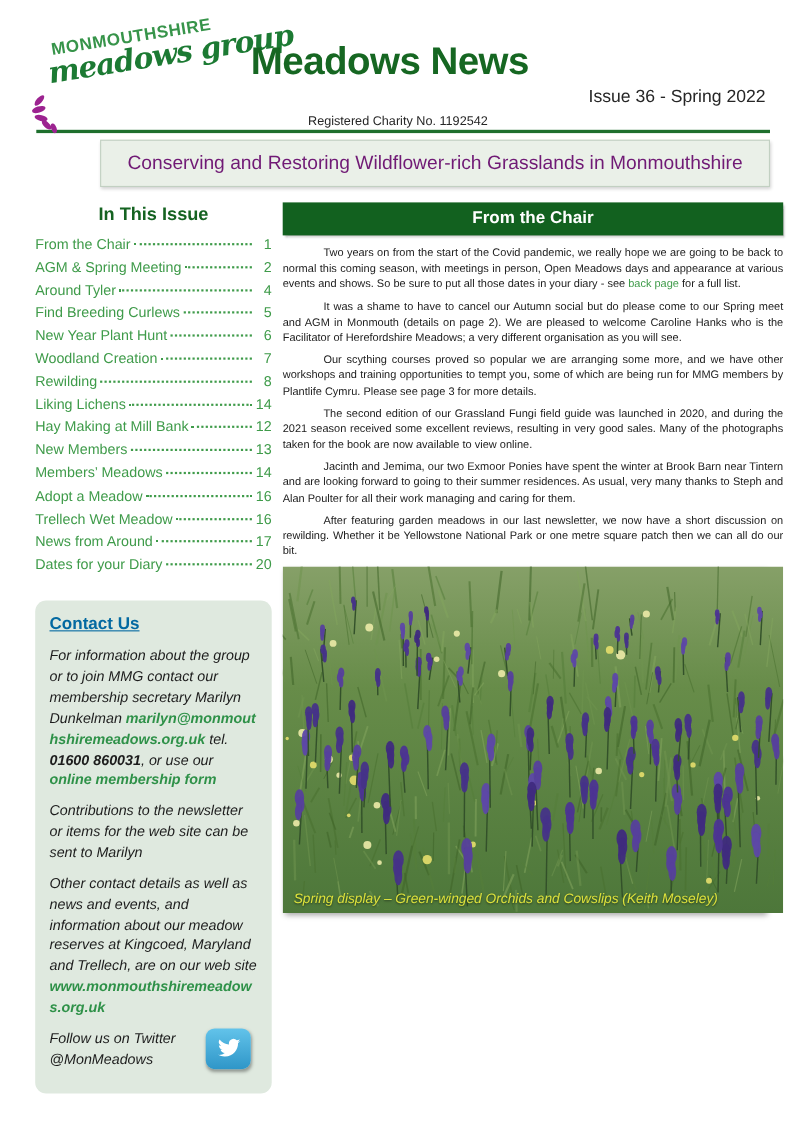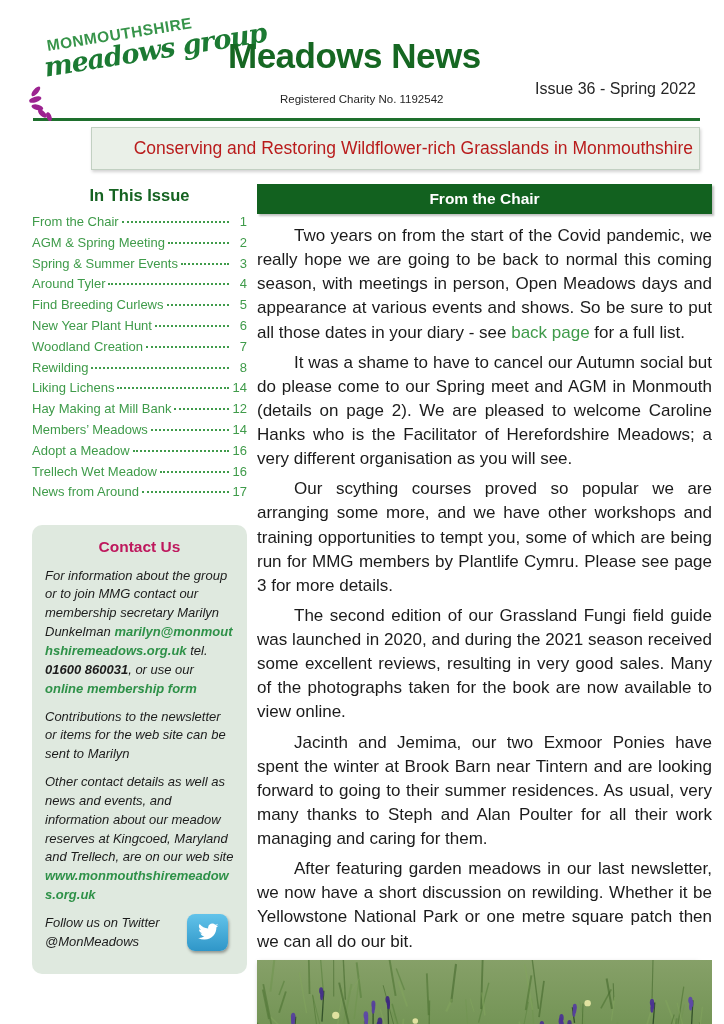--- a/index.html
+++ b/index.html
@@ -10,68 +10,68 @@
   }
 
   
   .masthead { position:relative; height:118px; }
   .logo { position:absolute; left:30px; top:24px; width:205px; height:96px; transform:rotate(-9deg); }
   .logo-l1 { margin-left:22px; font-size:15.5px; font-weight:700; letter-spacing:.5px; color:#37944a; white-space:nowrap; }
   .logo-l2 { margin-left:16px; margin-top:-4px; font-size:27px; font-weight:700; font-style:italic;
              font-family:"DejaVu Serif", serif; color:#1c7a33; white-space:nowrap; letter-spacing:-1px; }
   .logo-burst { position:absolute; left:-4px; top:44px; }
   .news-title { position:absolute; left:228px; top:36px; font-size:35px; font-weight:700; color:#166722; letter-spacing:-.5px; }
-  .charity { position:absolute; left:280px; top:93px; font-size:11.5px; color:#262626; }
+  .charity { position:absolute; left:280px; top:105px; font-size:11.5px; color:#262626; }
   .issue { position:absolute; right:28px; top:80px; font-size:16px; color:#262626; }
 
   .rule { margin:0 24px 0 33px; height:3px; background:#1e6f2d; }
 
   .banner {
     margin:6px 24px 0 91px; background:#eaf0e8; border:1px solid #c2d0c2;
-    box-shadow:1px 2px 3px rgba(0,0,0,.18); padding:10px 6px; text-align:right;
-    font-size:17.5px; color:#b91c1c;
+    box-shadow:1px 2px 3px rgba(0,0,0,.18); padding:10px 6px; text-align:center;
+    font-size:17.5px; color:#701a75;
   }
 
   
   .columns { display:flex; margin-top:14px; padding-left:32px; gap:10px; }
   .col-left { width:215px; flex:none; }
   .col-right { width:455px; flex:none; }
 
   
   .toc-title { text-align:center; font-size:16.5px; font-weight:700; color:#156321; margin:2px 0 9px; }
   .toc-row { display:flex; align-items:baseline; color:#3f9b4a; font-size:13px; height:20.8px; }
   .toc-label { white-space:nowrap; }
   .toc-leader { flex:1; border-bottom:2px dotted #3f9b4a; margin:0 3px; transform:translateY(-3px); min-width:8px; }
   .toc-page { min-width:15px; text-align:right; }
 
   
   .contact {
     margin-top:20px; background:#dfe9df; border-radius:10px; padding:11px 13px 13px;
     font-style:italic; font-size:13px; line-height:1.45; color:#1c1c1c;
   }
-  .contact h3 { font-style:normal; text-align:center; font-size:15.5px; font-weight:700; color:#be185d; margin-bottom:8px; }
+  .contact h3 { font-style:normal; text-align:left; font-size:15.5px; font-weight:700; color:#0369a1; margin-bottom:8px;text-decoration:underline; }
   .contact p { margin-bottom:9px; }
   .contact p:last-child { margin-bottom:0; }
   .green-link { color:#2e9148; font-weight:700; text-decoration:none; font-style:italic; cursor:pointer; }
   .break-link { word-break:break-all; }
   .tel { font-weight:700; }
   .follow { display:flex; justify-content:space-between; align-items:flex-start; margin-top:2px; }
   .follow-text { width:140px; }
   .tw-icon {
     width:41px; height:37px; border-radius:8px; margin-right:6px; cursor:pointer;
     background:linear-gradient(#62c3ea,#2f96c8); box-shadow:1px 2px 3px rgba(0,0,0,.35);
     display:flex; align-items:center; justify-content:center;
   }
 
   
   .article-bar {
     background:#12611f; color:#ffffff; text-align:center; font-weight:700; font-size:15.5px;
     padding:6px 0; box-shadow:2px 2px 2px rgba(0,0,0,.25); margin-bottom:10px;
   }
-  .body-p { text-align:justify; text-indent:37px; font-size:17px; line-height:1.42; margin-bottom:6px; color:#1b1b1b; }
+  .body-p { text-align:justify; text-indent:37px; font-size:10px; line-height:1.42; margin-bottom:6px; color:#1b1b1b; }
   .inline-link { color:#3f9b4a; text-decoration:none; cursor:pointer; }
 
   figure.photo { position:relative; margin-top:6px; width:439px; height:315px; box-shadow:2px 3px 5px rgba(0,0,0,.35); }
   figure.photo svg { display:block; width:455px; height:315px; }
   figcaption {
     position:absolute; left:10px; bottom:6px; font-style:italic; font-size:12.5px;
     color:#dde23c; text-shadow:0 1px 2px rgba(0,0,0,.55); white-space:nowrap;
   }
 </style>
 </head>
@@ -113,25 +113,20 @@
             <span class="toc-label">From the Chair</span>
             <span class="toc-leader"></span>
             <span class="toc-page">1</span>
           </div>
           <div class="toc-row">
             <span class="toc-label">AGM &amp; Spring Meeting</span>
             <span class="toc-leader"></span>
             <span class="toc-page">2</span>
           </div>
           <div class="toc-row">
-            <span class="toc-label">Spring &amp; Summer Events</span>
-            <span class="toc-leader"></span>
-            <span class="toc-page">3</span>
-          </div>
-          <div class="toc-row">
             <span class="toc-label">Around Tyler</span>
             <span class="toc-leader"></span>
             <span class="toc-page">4</span>
           </div>
           <div class="toc-row">
             <span class="toc-label">Find Breeding Curlews</span>
             <span class="toc-leader"></span>
             <span class="toc-page">5</span>
           </div>
           <div class="toc-row">
@@ -153,38 +148,48 @@
             <span class="toc-label">Liking Lichens</span>
             <span class="toc-leader"></span>
             <span class="toc-page">14</span>
           </div>
           <div class="toc-row">
             <span class="toc-label">Hay Making at Mill Bank</span>
             <span class="toc-leader"></span>
             <span class="toc-page">12</span>
           </div>
           <div class="toc-row">
+            <span class="toc-label">New Members</span>
+            <span class="toc-leader"></span>
+            <span class="toc-page">13</span>
+          </div>
+          <div class="toc-row">
             <span class="toc-label">Members’ Meadows</span>
             <span class="toc-leader"></span>
             <span class="toc-page">14</span>
           </div>
           <div class="toc-row">
             <span class="toc-label">Adopt a Meadow</span>
             <span class="toc-leader"></span>
             <span class="toc-page">16</span>
           </div>
           <div class="toc-row">
             <span class="toc-label">Trellech Wet Meadow</span>
             <span class="toc-leader"></span>
             <span class="toc-page">16</span>
           </div>
           <div class="toc-row">
             <span class="toc-label">News from Around</span>
             <span class="toc-leader"></span>
             <span class="toc-page">17</span>
+          </div>
+          <div class="toc-row">
+            <span class="toc-label">Dates for your Diary</span>
+            <span class="toc-leader"></span>
+            <span class="toc-page">20</span>
           </div>
         </div>
 
       <div class="contact">
         <h3>Contact Us</h3>
         <p><span>For information about the group or to join MMG contact our membership secretary Marilyn Dunkelman </span><a class="green-link break-link">marilyn@monmouthshiremeadows.org.uk</a><span> tel. </span><span class="tel">01600 860031</span><span>, or use our </span><a class="green-link">online membership form</a></p>
         <p>Contributions to the newsletter or items for the web site can be sent to Marilyn</p>
         <p><span>Other contact details as well as news and events, and information about our meadow reserves at Kingcoed, Maryland and Trellech, are on our web site </span><a class="green-link break-link">www.monmouthshiremeadows.org.uk</a></p>
         <div class="follow">
           <p class="follow-text">Follow us on Twitter @MonMeadows</p>

